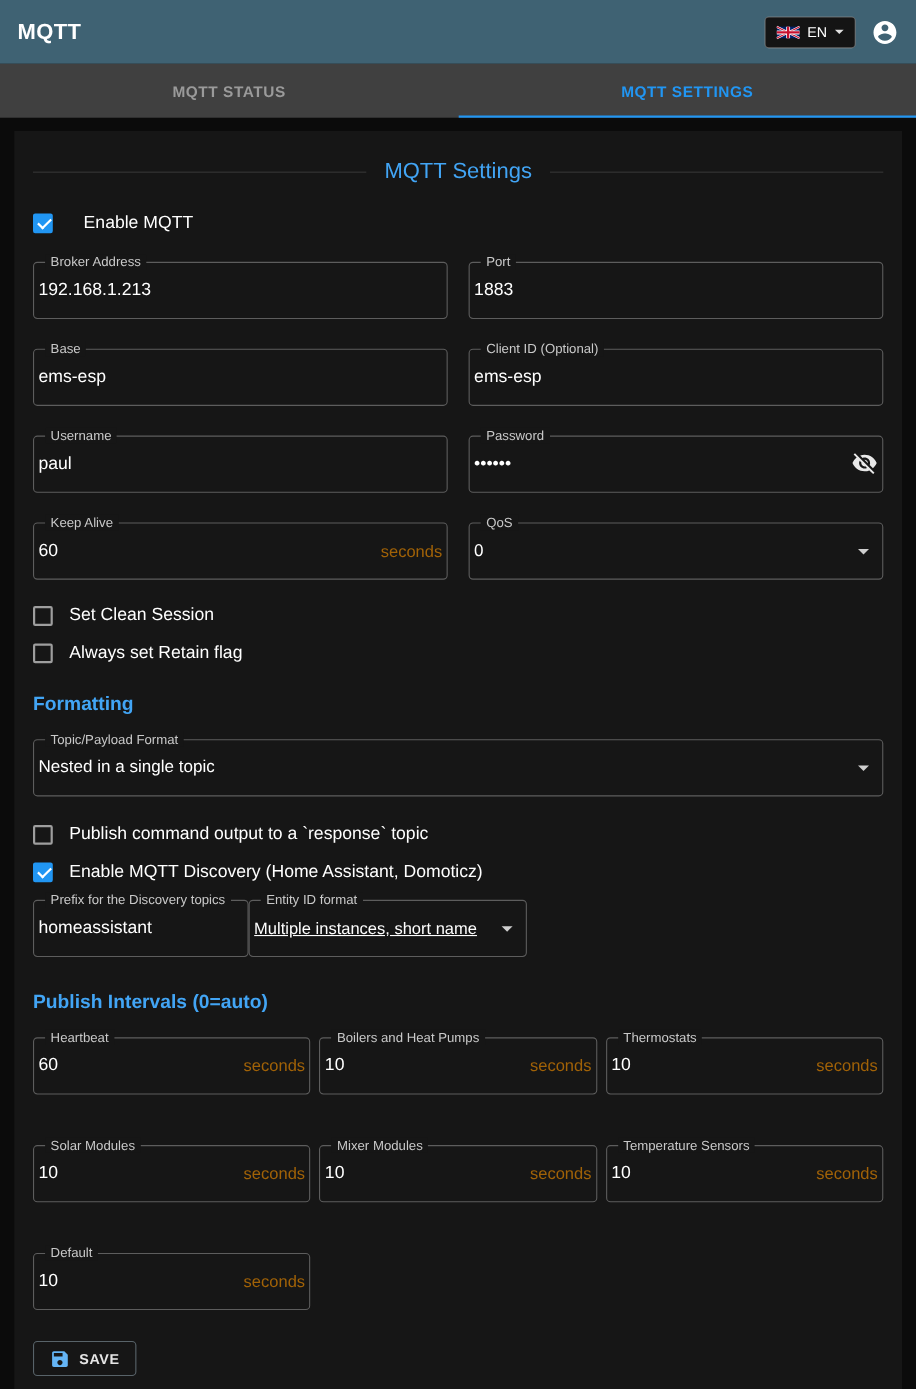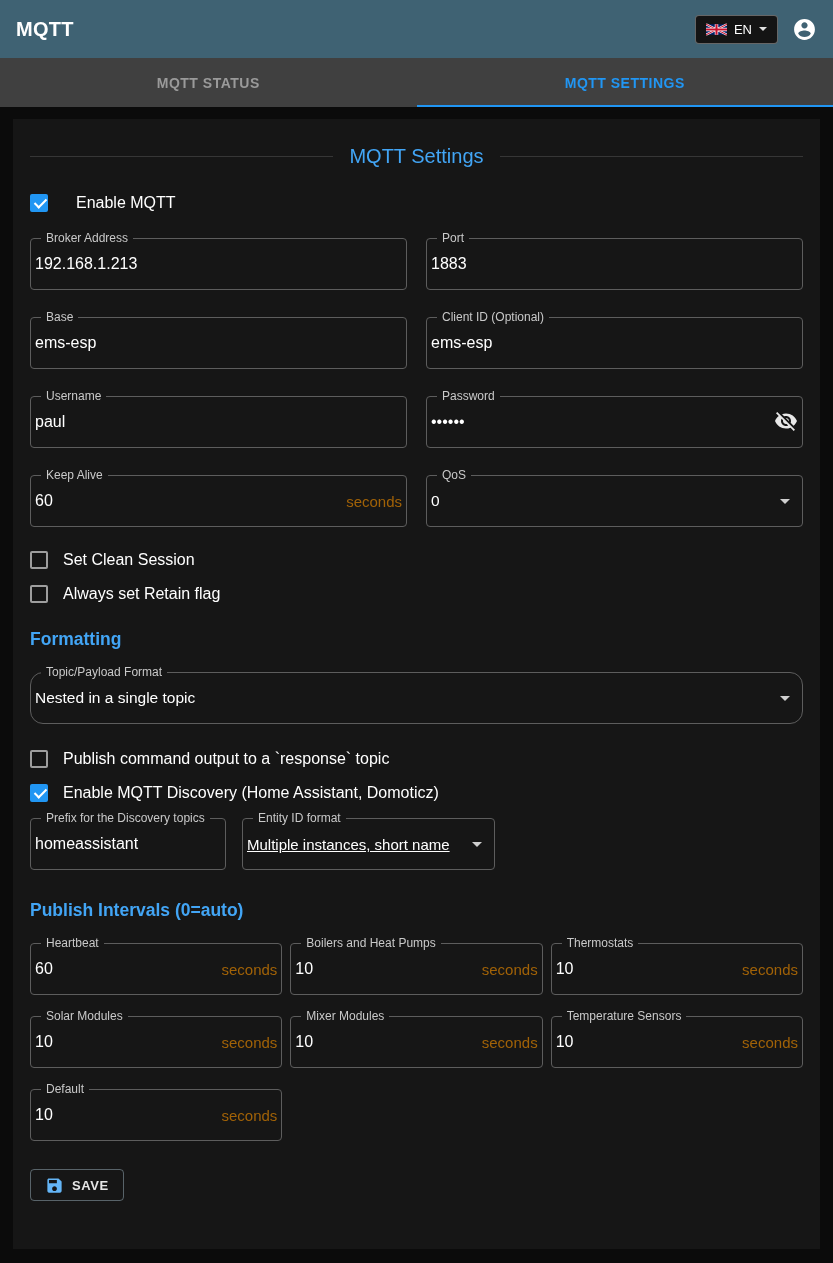--- a/index.html
+++ b/index.html
@@ -42,23 +42,23 @@
   .check-row .check-label { font-size:16px; color:#fff; }
   .checkbox { width:18px; height:18px; border:2px solid #9e9e9e; border-radius:2px;
     display:inline-block; position:relative; flex:none; background:transparent; }
   .checkbox[data-checked="true"] { background:#2196f3; border-color:#2196f3; }
   .checkbox[data-checked="true"]::after { content:""; position:absolute; left:5px;
     top:0px; width:5px; height:10px; border:solid #fff; border-width:0 2px 2px 0;
     transform:rotate(45deg); }
 
   .grid2 { display:grid; grid-template-columns:1fr 1fr; gap:27px 19px;
     margin:26px 0 24px; }
-  .grid3 { display:grid; grid-template-columns:repeat(3,1fr); gap:21px 8px;
+  .grid3 { display:grid; grid-template-columns:repeat(3,1fr); gap:46px 8px;
     margin:0 0 0; }
-  .gridD { display:grid; grid-template-columns:196px 253px; gap:16px;
+  .gridD { display:grid; grid-template-columns:196px 253px; gap:0;
     margin:13px 0 0; }
 
   .field { position:relative; border:1px solid #5d5d5d; border-radius:4px;
     height:52px; display:flex; align-items:center; padding:0 4px;
     background:transparent; }
   .flabel { position:absolute; top:-8px; left:10px; font-size:12px; color:#c9c9c9;
     background:#161616; padding:0 5px; white-space:nowrap; }
   .field input { background:transparent; border:none; color:#fff; font-size:16px;
     width:100%; outline:none; font-family:inherit; padding:0; }
   .adorn { color:#a16207; font-size:15px; margin-left:auto; white-space:nowrap; }
@@ -181,21 +181,21 @@
     <span class="check-label">Set Clean Session</span>
   </div>
 
   <div class="check-row">
     <span class="checkbox" data-checked="false"></span>
     <span class="check-label">Always set Retain flag</span>
   </div>
 
   <h2 class="subhead">Formatting</h2>
 
-  <div class="field select" style="margin-bottom:26px;border-radius:13px;">
+  <div class="field select" style="margin-bottom:26px;">
     <span class="flabel">Topic/Payload Format</span>
     <span class="sel-value">Nested in a single topic</span>
     <span class="caret"></span>
   </div>
 
   <div class="check-row">
     <span class="checkbox" data-checked="false"></span>
     <span class="check-label">Publish command output to a `response` topic</span>
   </div>
 

